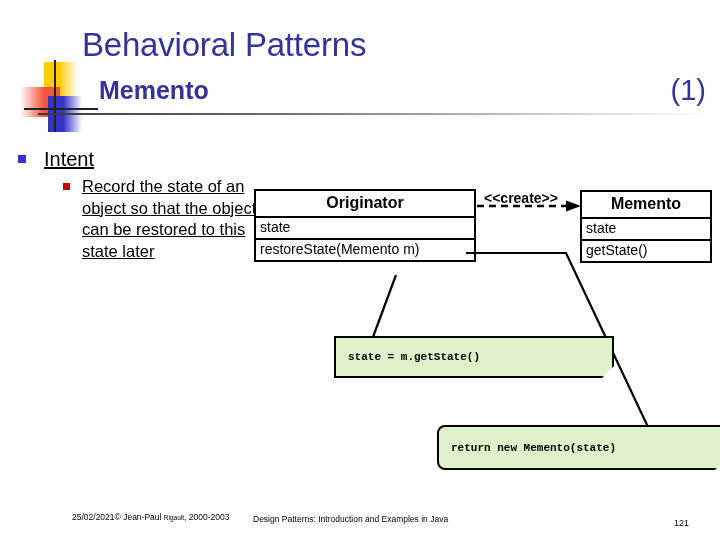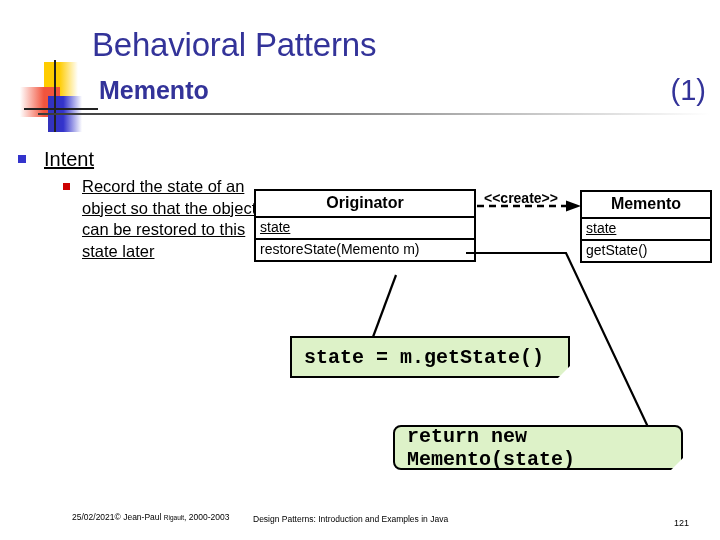--- a/index.html
+++ b/index.html
@@ -56,21 +56,21 @@
     background: #222222;
   }
   #logo .cross-h {
     left: 6px; top: 48px;
     width: 74px; height: 2px;
     background: #222222;
   }
 
   #title-main {
     position: absolute;
-    left: 92px;
+    left: 82px;
     top: 26px;
     font-size: 33px;
     color: #333399;
     letter-spacing: -0.2px;
     white-space: nowrap;
   }
   #title-sub {
     position: absolute;
     left: 99px;
     top: 76px;
@@ -162,21 +162,20 @@
     font-size: 16px;
     padding: 3px 2px 4px 2px;
     border-bottom: 2px solid #000000;
     box-sizing: border-box;
   }
   .uml-attrs {
     padding: 1px 4px 2px 4px;
     border-bottom: 2px solid #000000;
     box-sizing: border-box;
     line-height: 17px;
-    text-decoration: underline;
   }
   .uml-ops {
     padding: 1px 4px 2px 4px;
     box-sizing: border-box;
     line-height: 17px;
   }
 
   #class-originator {
     left: 254px; top: 189px;
     width: 222px;
@@ -197,26 +196,27 @@
     white-space: nowrap;
   }
 
   
   .note {
     position: absolute;
     background: #DDF2C8;
     border: 2px solid #000000;
     box-sizing: border-box;
     font-family: "Liberation Mono", monospace;
-    font-size: 20px;
+    font-size: 11px;
     font-weight: bold;
     color: #000000;
     display: flex;
     align-items: center;
     padding-left: 12px;
+    margin-left: 44px;
   }
   .note::after {
     content: "";
     position: absolute;
     right: -2px;
     bottom: -2px;
     width: 0; height: 0;
     border-left: 12px solid transparent;
     border-bottom: 12px solid #ffffff;
   }

